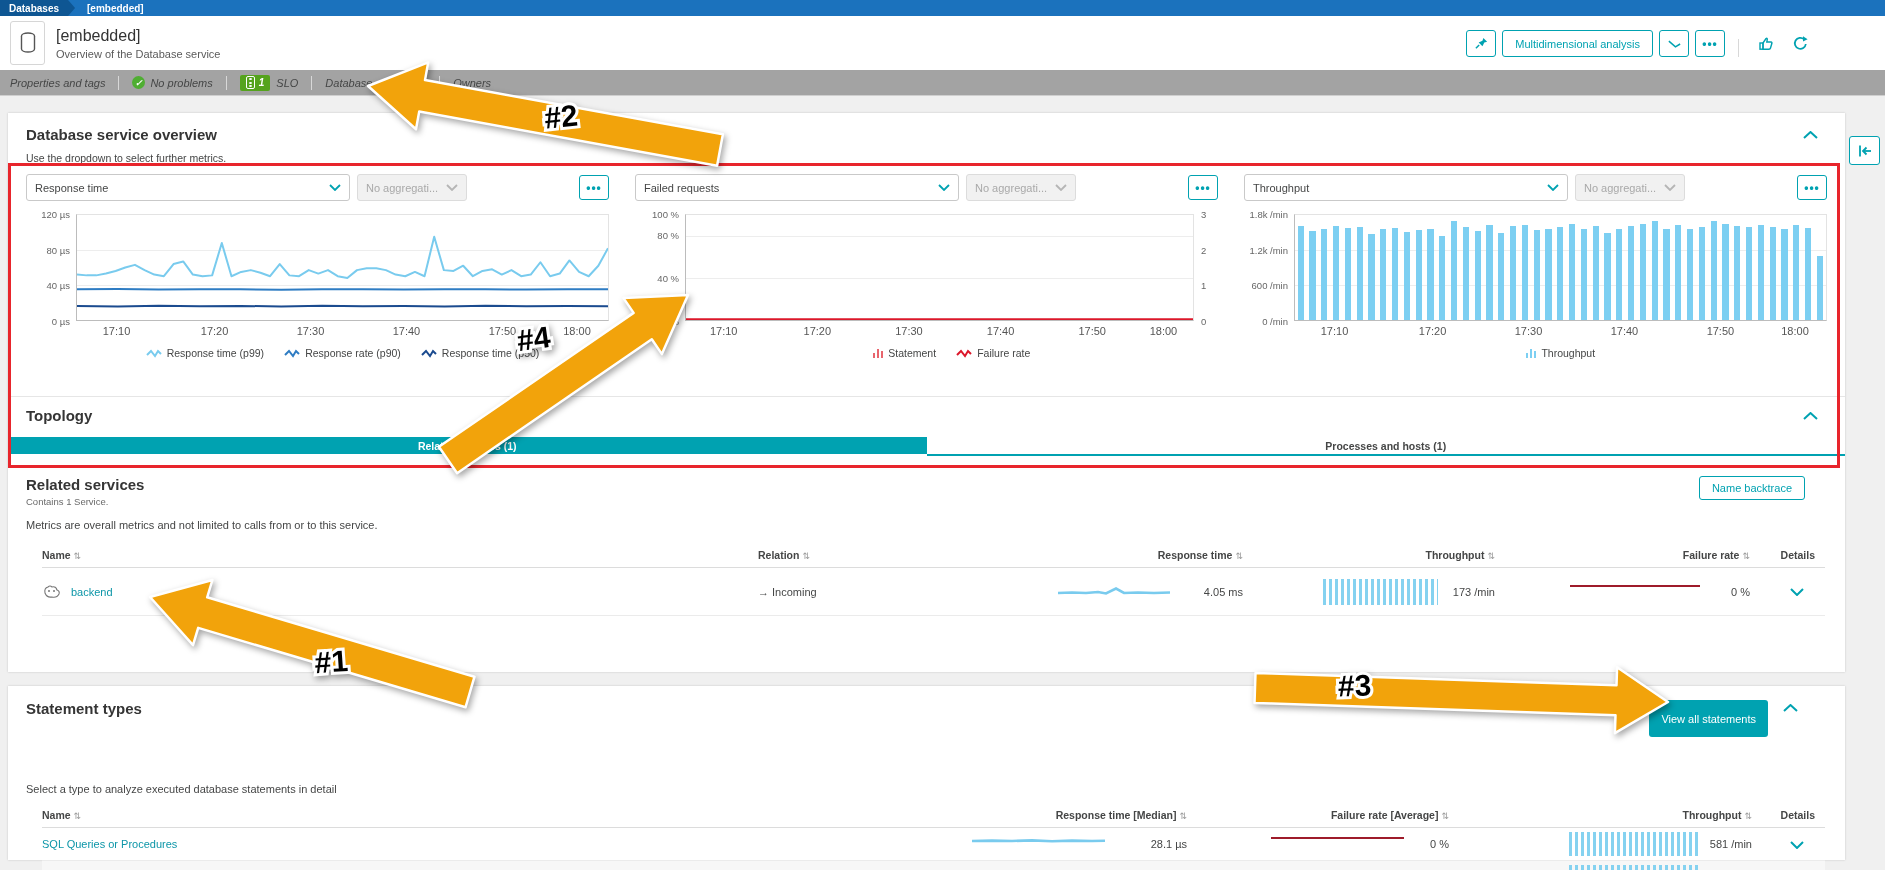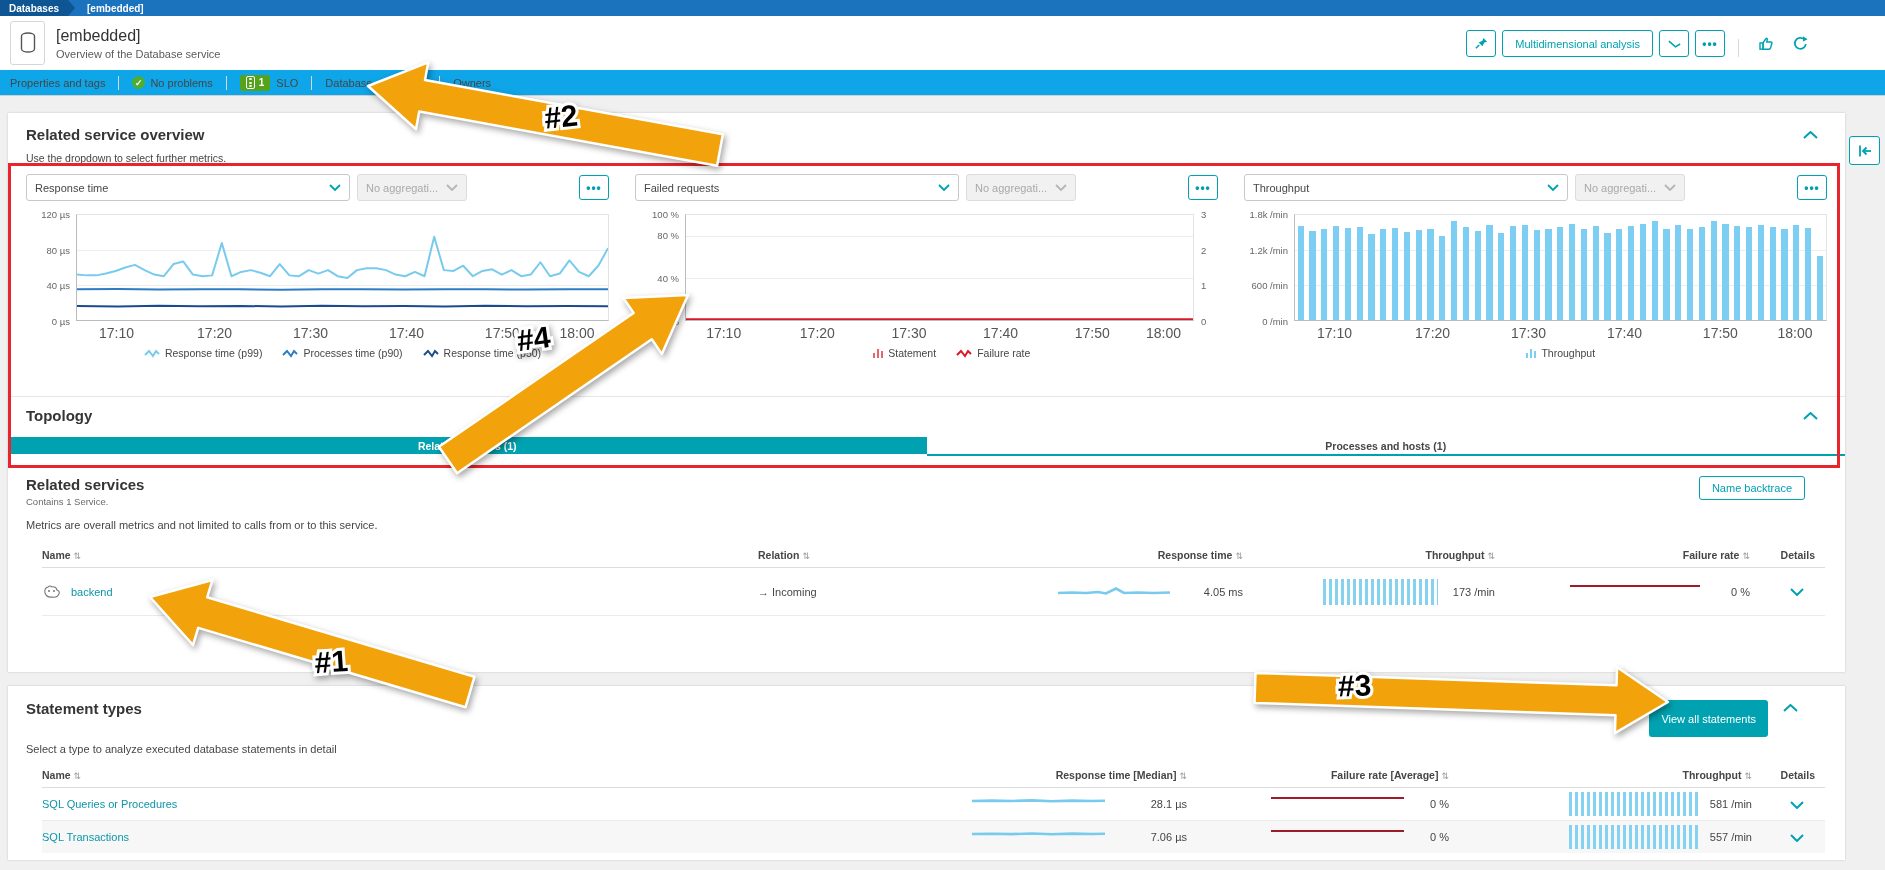--- a/index.html
+++ b/index.html
@@ -21,22 +21,22 @@
   .page-sub{font-size:11px;color:#5b5b5b;margin-top:3px;}
   .header-actions{position:absolute;right:70px;top:14px;display:flex;align-items:flex-end;gap:6px;}
   .icon-btn{height:27px;min-width:30px;border:1px solid #00a2b1;border-radius:3px;background:#fff;color:#00a2b1;
             display:flex;align-items:center;justify-content:center;font-size:11px;cursor:pointer;}
   .btn-md{padding:0 12px;white-space:nowrap;}
   .dots{letter-spacing:1px;font-weight:bold;font-size:12px;line-height:1;}
   .hdr-sep{width:1px;height:18px;background:#d8d8d8;margin:0 7px;}
   .plain-ic{border:none;background:none;min-width:24px;}
 
   
-  .nav-tabs{height:25px;background:#0ea5e9;border-bottom:1px solid #cfcfcf;display:flex;align-items:center;
-            font-size:11px;color:#454646;padding-left:10px;}
+  .nav-tabs{height:25px;background:#a3a3a3;border-bottom:1px solid #cfcfcf;display:flex;align-items:center;
+            font-size:11px;color:#454646;padding-left:10px;font-style:italic;}
   .nav-item{display:flex;align-items:center;cursor:pointer;}
   .nav-sep{width:1px;height:14px;background:#d8d8d8;margin:0 13px;}
   .check-circle{width:13px;height:13px;border-radius:50%;background:#4fae32;color:#fff;font-size:9px;
                 display:flex;align-items:center;justify-content:center;margin-right:5px;font-weight:bold;}
   .slo-badge{background:#55a31d;border-radius:2px;color:#fff;display:flex;align-items:center;gap:4px;
              padding:1.5px 6px;margin-right:6px;font-size:10px;font-weight:bold;}
   .traffic{width:7px;height:11px;border:1px solid #fff;border-radius:2px;display:flex;flex-direction:column;
            align-items:center;justify-content:space-evenly;}
   .traffic i{width:3px;height:2px;background:#fff;border-radius:50%;}
 
@@ -63,21 +63,21 @@
   .chart-row{display:flex;height:107px;}
   .y-axis{flex:0 0 50px;position:relative;font-size:9.5px;color:#666;}
   .y-axis span{position:absolute;right:6px;transform:translateY(-50%);white-space:nowrap;}
   .y-axis-right{flex:0 0 24px;position:relative;font-size:9.5px;color:#666;}
   .y-axis-right span{position:absolute;left:7px;transform:translateY(-50%);}
   .plot{flex:1;position:relative;background:#fff;border:1px solid #e3e3e3;
         border-left:1px solid #bcbcbc;border-bottom:1px solid #bcbcbc;overflow:hidden;}
   .grid{position:absolute;left:0;right:0;height:1px;background:#ededed;}
   .plot svg{position:absolute;left:0;top:0;width:100%;height:100%;}
   .bar{position:absolute;bottom:0;background:#7ccff2;}
-  .x-axis{position:relative;height:14px;margin:3px 0 0 50px;font-size:14px;color:#555;}
+  .x-axis{position:relative;height:14px;margin:3px 0 0 50px;font-size:11px;color:#555;}
   .x-axis.has-right{margin-right:24px;}
   .x-axis span{position:absolute;transform:translateX(-50%);top:1px;}
   .legend{display:flex;justify-content:center;align-items:center;gap:20px;margin:9px 0 0 50px;
           font-size:10.5px;color:#454646;}
   .lg{display:flex;align-items:center;gap:5px;}
   .lg-bars{display:inline-flex;align-items:flex-end;gap:1.5px;}
   .lg-bars i{width:2.5px;display:block;}
 
   .hdivider{height:1px;background:#e6e6e6;margin-top:37px;}
 
@@ -208,21 +208,21 @@
       <span>Database availability</span>
     </div>
     <span class="nav-sep"></span>
     <div class="nav-item">
       <span>Owners</span>
     </div>
   </div>
 
   <div class="card card-a">
     <div class="sec-head">
-      <div class="sec-title">Related service overview</div>
+      <div class="sec-title">Database service overview</div>
       <button class="chev-btn">
         <svg width="15" height="8" viewBox="0 0 15 8">
           <polyline points="1,7 7.5,1 14,7" fill="none" stroke="#00a2b1" stroke-width="2"></polyline>
         </svg>
       </button>
     </div>
     <div class="hint">Use the dropdown to select further metrics.</div>
 
     <div class="chart-groups">
 
@@ -272,21 +272,21 @@
               <div class="lg">
                 <svg width="16" height="10">
                   <polyline points="1,7 5,3 9,8 12,3 15,6" fill="none" stroke="#79CBEE" stroke-width="2"></polyline>
                 </svg>
                 <span>Response time (p99)</span>
               </div>
               <div class="lg">
                 <svg width="16" height="10">
                   <polyline points="1,7 5,3 9,8 12,3 15,6" fill="none" stroke="#2E7CC3" stroke-width="2"></polyline>
                 </svg>
-                <span>Processes time (p90)</span>
+                <span>Response rate (p90)</span>
               </div>
               <div class="lg">
                 <svg width="16" height="10">
                   <polyline points="1,7 5,3 9,8 12,3 15,6" fill="none" stroke="#1B4B8F" stroke-width="2"></polyline>
                 </svg>
                 <span>Response time (p50)</span>
               </div>
             </div>
         </div>
       </div>
@@ -526,21 +526,21 @@
       <div class="rs-left">
         <div class="rs-title">Statement types</div>
       </div>
       <button class="btn-fill">View all statements</button>
       <button class="chev-btn" style="margin-left:8px;">
         <svg width="15" height="8" viewBox="0 0 15 8">
           <polyline points="1,7 7.5,1 14,7" fill="none" stroke="#00a2b1" stroke-width="2"></polyline>
           </svg>
       </button>
     </div>
-    <div class="rs-note" style="padding-top:6px;">Select a type to analyze executed database statements in detail</div>
+    <div class="rs-note" style="padding-top:6px;margin-top:40px;">Select a type to analyze executed database statements in detail</div>
 
     <div class="tbl" style="padding-top:8px;">
       <div class="t-head stm-grid">
         <div><span>Name</span><span class="sort">⇅</span></div>
         <div class="th-r"><span>Response time [Median]</span><span class="sort">⇅</span></div>
         <div class="th-r"><span>Failure rate [Average]</span><span class="sort">⇅</span></div>
         <div class="th-r"><span>Throughput</span><span class="sort">⇅</span></div>
         <div class="th-r" style="padding-right:10px;"><span>Details</span></div>
       </div>
 

